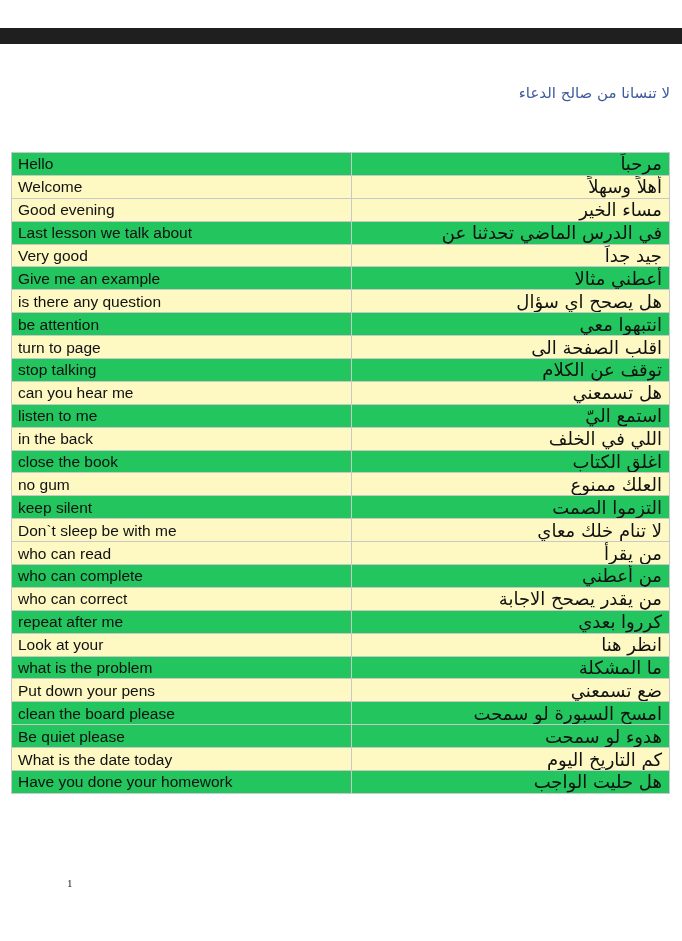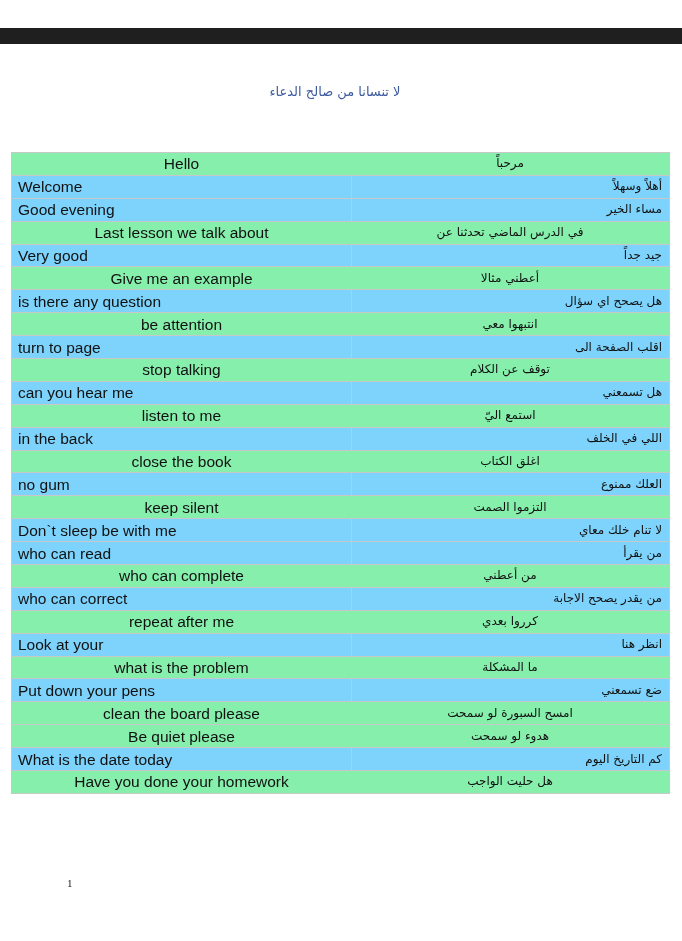--- a/index.html
+++ b/index.html
@@ -17,22 +17,21 @@
       top: 28px;
       width: 682px;
       height: 16px;
       background: #1f1f1f;
     }
     .header-text {
       position: absolute;
       left: 0;
       top: 84px;
       width: 670px;
-      text-align: center;
-      font-size: 13px;
+      font-size: 15px;
       color: #3d5a9e;
       direction: rtl;
       font-family: "DejaVu Sans", sans-serif;
     }
     .vocab-table {
       position: absolute;
       left: 11px;
       top: 152px;
       width: 656px;
       border-collapse: collapse;
@@ -53,25 +52,25 @@
     .vocab-table td.en {
       width: 327px;
       font-family: "Liberation Sans", "DejaVu Sans", sans-serif;
       text-align: left;
     }
     .vocab-table td.ar {
       width: 304px;
       direction: rtl;
       text-align: right;
       font-family: "DejaVu Sans", sans-serif;
-      font-size: 12px;
+      font-size: 18px;
       padding-right: 7px;
     }
-    .vocab-table tr.odd td { background: #86efac; text-align: center; }
-    .vocab-table tr.even td { background: #7dd3fc; }
+    .vocab-table tr.odd td { background: #22c55e; }
+    .vocab-table tr.even td { background: #fef9c3; }
     .page-number {
       position: absolute;
       left: 67px;
       top: 877px;
       font-size: 11px;
       color: #222222;
       font-family: "Liberation Serif", serif;
     }
   </style>
 </head>

